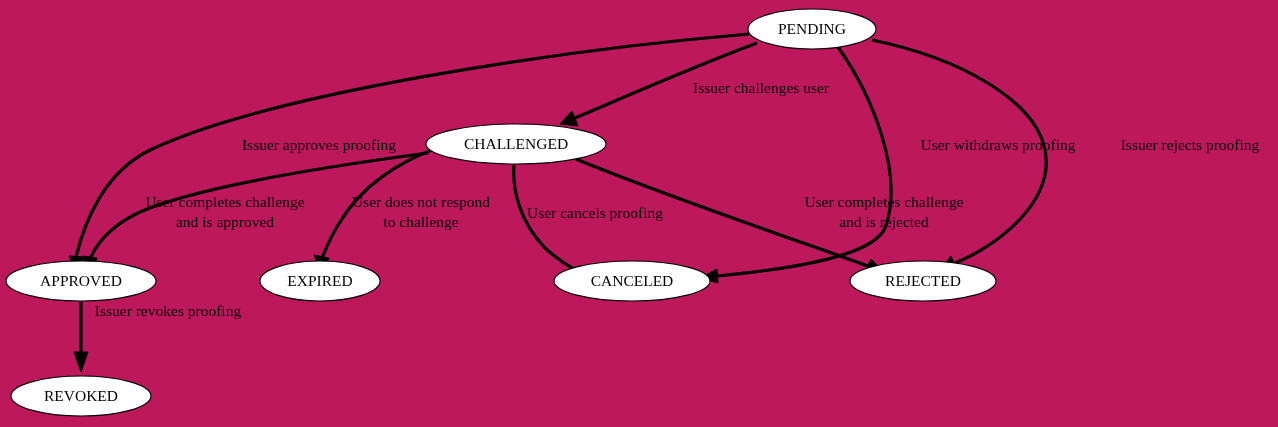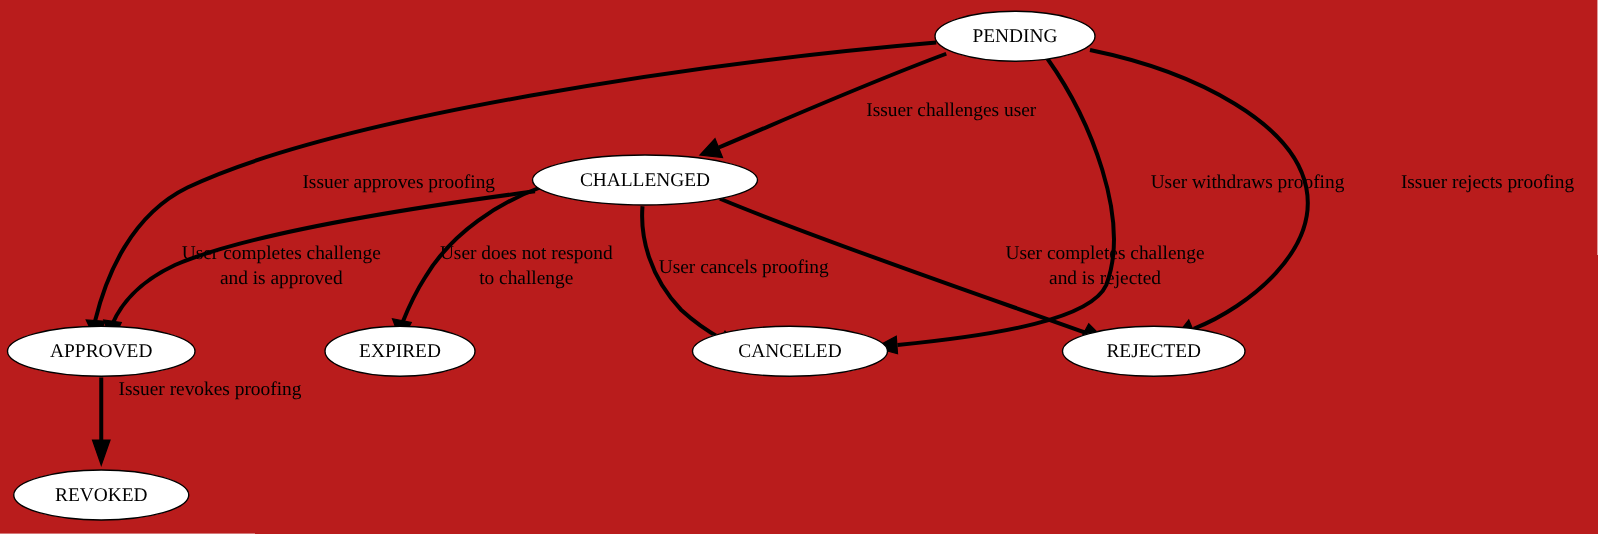--- a/index.html
+++ b/index.html
@@ -1,19 +1,19 @@
 <!DOCTYPE html>
 <html><head>
 <meta charset="utf-8">
 <title>State Diagram</title>
 <style>
   html,body{margin:0;padding:0;background:#ffffff;}
   body{width:1278px;height:427px;overflow:hidden;
        font-family:"Liberation Serif","DejaVu Serif",serif;color:#000;}
-  #canvas{position:relative;width:1278px;height:427px;background:#b91c1c;}
+  #canvas{position:relative;width:1278px;height:427px;background:#be185d;}
   svg#graph{position:absolute;left:0;top:0;width:1278px;height:427px;}
   .node-ellipse{fill:#ffffff;stroke:#000000;stroke-width:1.1;}
   .edge-path{fill:none;stroke:#000000;stroke-width:3.2;stroke-linecap:butt;}
   .arrow-head{fill:#000000;stroke:#000000;stroke-width:1;}
   .node-label{font-family:"Liberation Serif","DejaVu Serif",serif;
               font-size:15.5px;fill:#000;text-anchor:middle;dominant-baseline:middle;}
   .edge-label{font-family:"Liberation Serif","DejaVu Serif",serif;
               font-size:15.5px;fill:#000;text-anchor:middle;}
 </style>
 </head>

